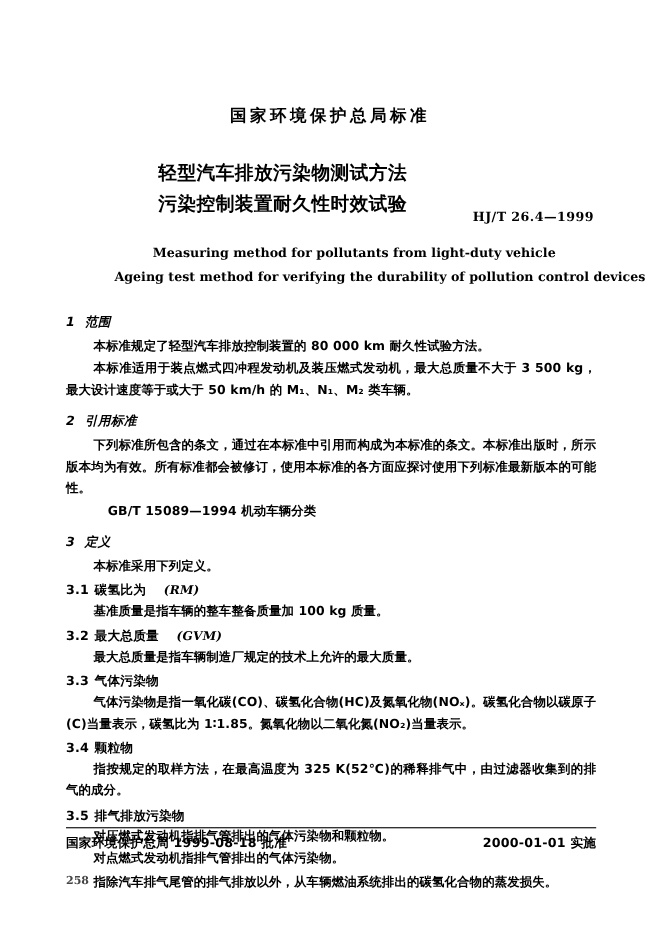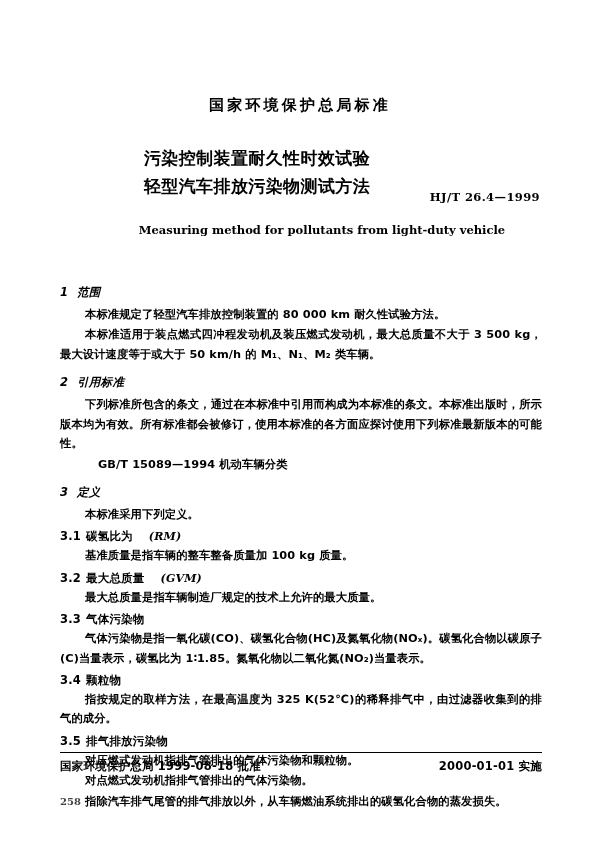--- a/index.html
+++ b/index.html
@@ -174,28 +174,29 @@
 <body>
 
 <div class="page">
 
   <div class="doc-header">
 
     <div class="issuer">国家环境保护总局标准</div>
 
     <div class="title-row">
       <div class="main-title">
+        <span class="tl">轻型汽车排放污染物测试方法</span>
         <span class="tl">污染控制装置耐久性时效试验</span>
-        <span class="tl">轻型汽车排放污染物测试方法</span>
       </div>
       <div class="std-no">HJ/T  26.4—1999</div>
     </div>
 
     <div class="en-title">
       <span class="el">Measuring method for pollutants from light-duty vehicle</span>
+      <span class="el">Ageing test method for verifying the durability of pollution control devices</span>
     </div>
   </div>
 
   <div class="body-area">
 
     <div class="sec-head">
       <span class="num">1</span><span>范围</span>
     </div>
     <p class="para">本标准规定了轻型汽车排放控制装置的 80 000 km 耐久性试验方法。</p>
     <p class="para">本标准适用于装点燃式四冲程发动机及装压燃式发动机，最大总质量不大于 3 500 kg，最大设计速度等于或大于 50 km/h 的 M₁、N₁、M₂ 类车辆。</p>

